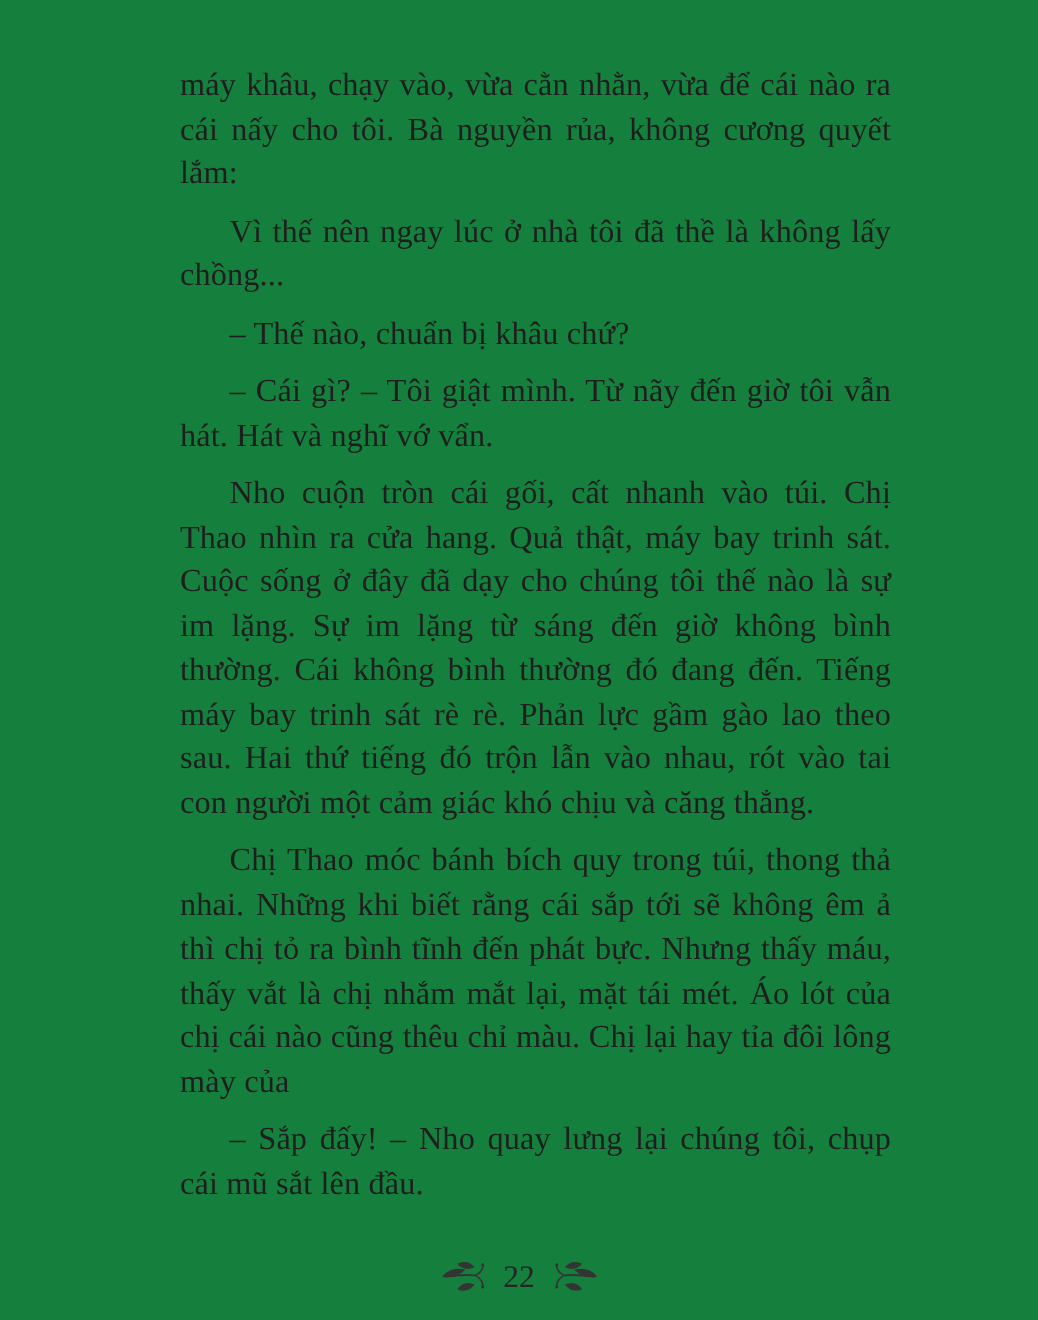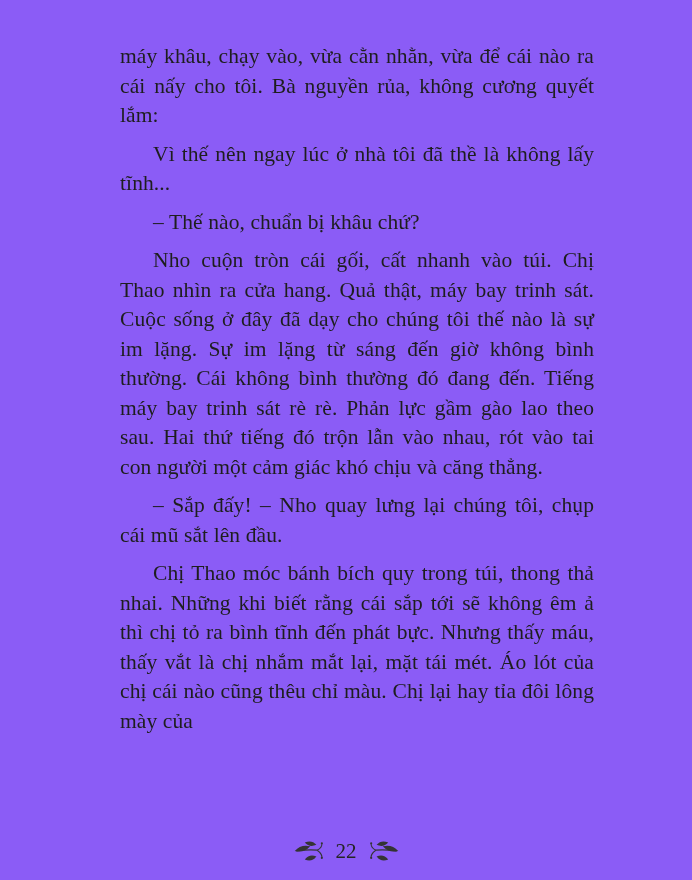--- a/index.html
+++ b/index.html
@@ -4,21 +4,21 @@
 <style>
   html, body {
     margin: 0;
     padding: 0;
     background: #ffffff;
   }
   .page {
     position: relative;
     width: 692px;
     height: 880px;
-    background: #8b5cf6;
+    background: #15803d;
     font-family: "Liberation Serif", "DejaVu Serif", serif;
     color: #1e1e1e;
     overflow: hidden;
     box-sizing: border-box;
   }
   .text-block {
     position: absolute;
     top: 42px;
     left: 120px;
     width: 474px;
@@ -58,25 +58,26 @@
     transform: scaleX(-1);
   }
 </style>
 </head>
 <body>
 
 <div class="page">
 
   <div class="text-block">
     <p>máy khâu, chạy vào, vừa cằn nhằn, vừa để cái nào ra cái nấy cho tôi. Bà nguyền rủa, không cương quyết lắm:</p>
-    <p class="indent">Vì thế nên ngay lúc ở nhà tôi đã thề là không lấy tĩnh...</p>
+    <p class="indent">Vì thế nên ngay lúc ở nhà tôi đã thề là không lấy chồng...</p>
     <p class="indent">– Thế nào, chuẩn bị khâu chứ?</p>
+    <p class="indent">– Cái gì? – Tôi giật mình. Từ nãy đến giờ tôi vẫn hát. Hát và nghĩ vớ vẩn.</p>
     <p class="indent">Nho cuộn tròn cái gối, cất nhanh vào túi. Chị Thao nhìn ra cửa hang. Quả thật, máy bay trinh sát. Cuộc sống ở đây đã dạy cho chúng tôi thế nào là sự im lặng. Sự im lặng từ sáng đến giờ không bình thường. Cái không bình thường đó đang đến. Tiếng máy bay trinh sát rè rè. Phản lực gầm gào lao theo sau. Hai thứ tiếng đó trộn lẫn vào nhau, rót vào tai con người một cảm giác khó chịu và căng thẳng.</p>
+    <p class="indent">Chị Thao móc bánh bích quy trong túi, thong thả nhai. Những khi biết rằng cái sắp tới sẽ không êm ả thì chị tỏ ra bình tĩnh đến phát bực. Nhưng thấy máu, thấy vắt là chị nhắm mắt lại, mặt tái mét. Áo lót của chị cái nào cũng thêu chỉ màu. Chị lại hay tỉa đôi lông mày của</p>
     <p class="indent">– Sắp đấy! – Nho quay lưng lại chúng tôi, chụp cái mũ sắt lên đầu.</p>
-    <p class="indent">Chị Thao móc bánh bích quy trong túi, thong thả nhai. Những khi biết rằng cái sắp tới sẽ không êm ả thì chị tỏ ra bình tĩnh đến phát bực. Nhưng thấy máu, thấy vắt là chị nhắm mắt lại, mặt tái mét. Áo lót của chị cái nào cũng thêu chỉ màu. Chị lại hay tỉa đôi lông mày của</p>
   </div>
 
   <div class="footer">
     <svg class="fleuron" viewBox="0 0 44 28" xmlns="http://www.w3.org/2000/svg" aria-hidden="true">
       <g fill="#343434" stroke="#343434">
         <path stroke-width="0" d="M1 14 Q9 5 21 8 Q13 17 1 14 Z"></path>
         <path stroke-width="0" d="M14 3 Q23 -1 29 6 Q20 10 14 3 Z"></path>
         <path stroke-width="0" d="M14 25 Q23 29 29 21 Q20 17 14 25 Z"></path>
         <path fill="none" stroke-width="1.6" d="M3 14 Q18 12 30 13"></path>
         <path fill="none" stroke-width="1.4" d="M30 13 Q37 9 36 4"></path>

